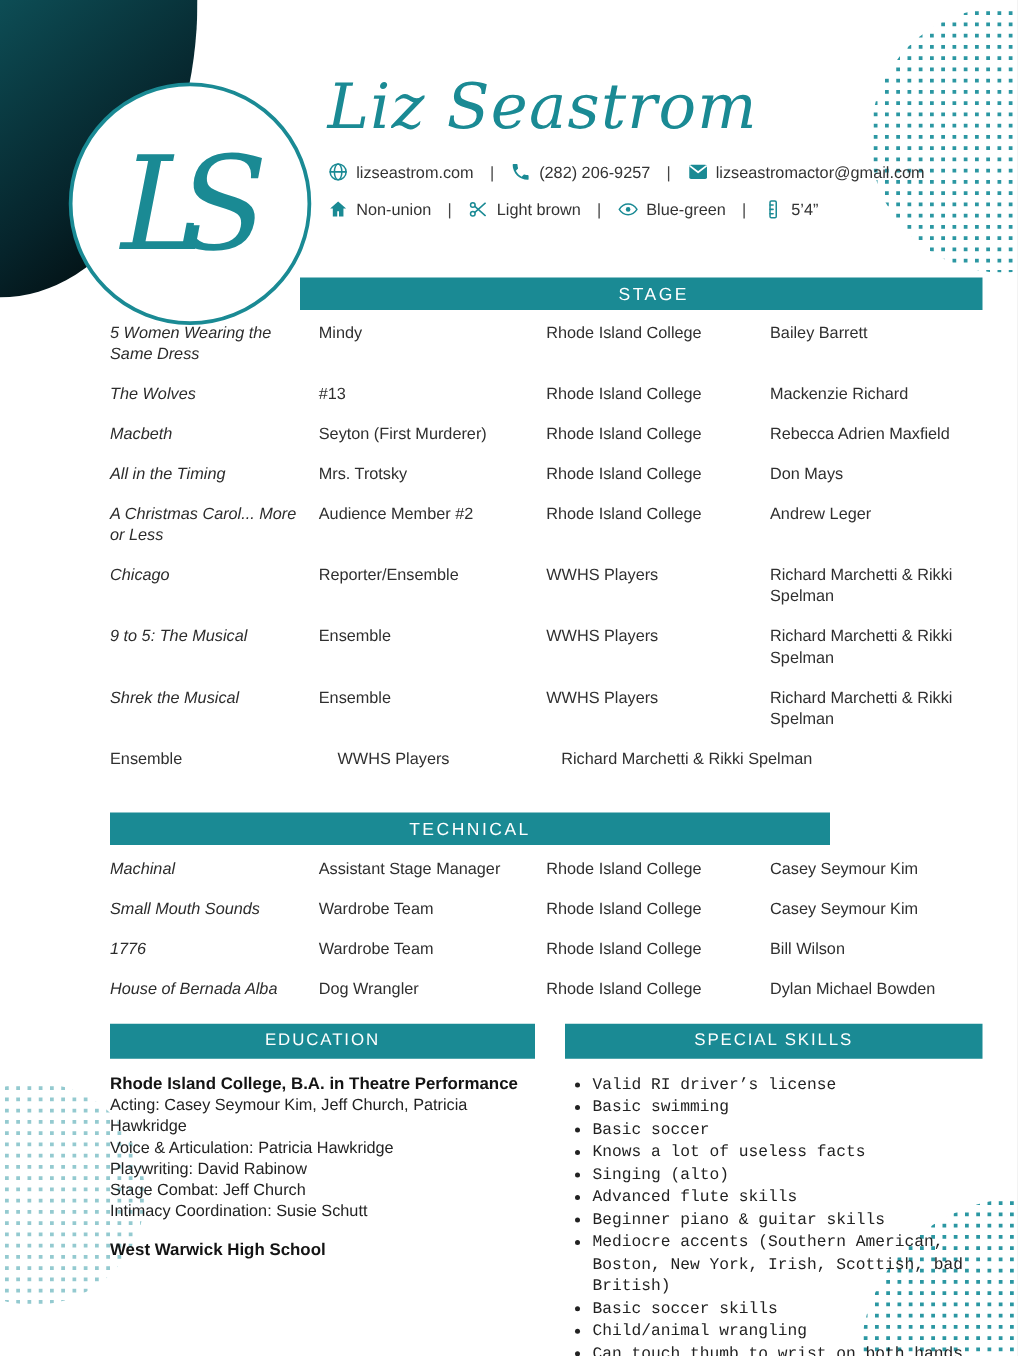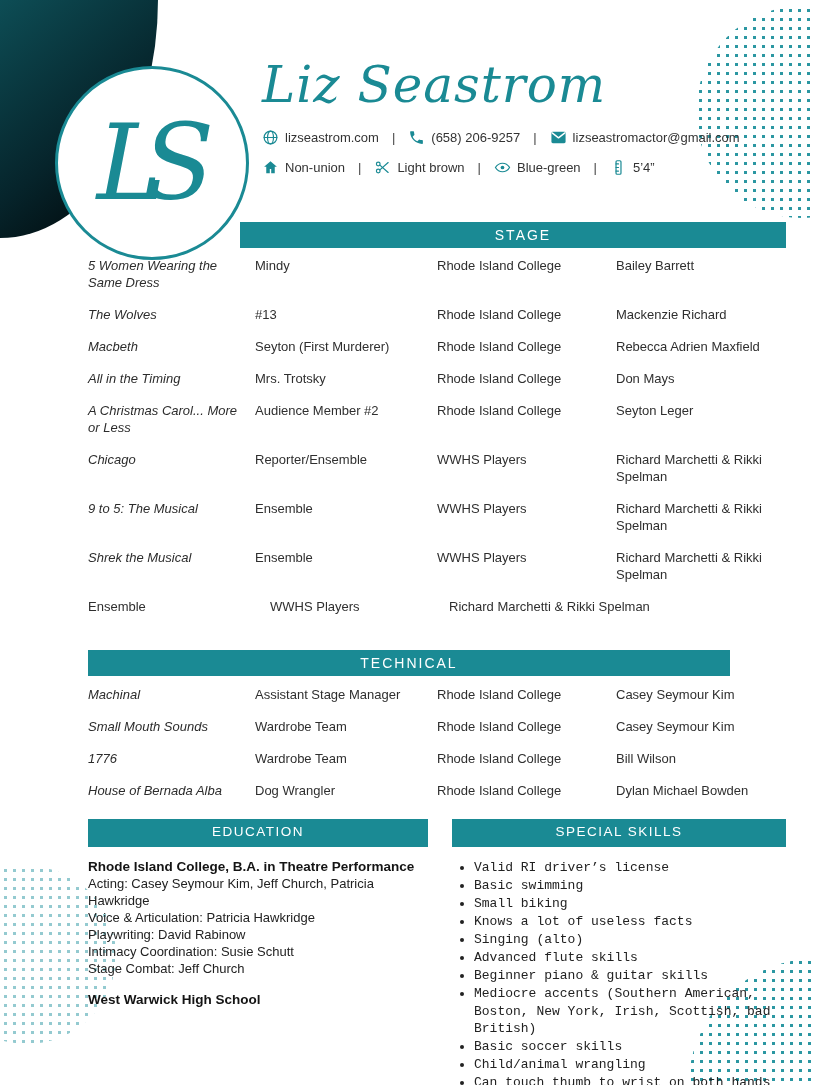--- a/index.html
+++ b/index.html
@@ -51,21 +51,21 @@
   .sep { color:#444; padding:0 2px; }
   .icn { display:inline-flex; width:17px; height:17px; align-items:center; justify-content:center; }
   .icn svg { width:17px; height:17px; stroke:var(--accent); fill:none; stroke-width:1.7; stroke-linecap:round; stroke-linejoin:round; }
   .icn svg .fillpart { fill:var(--accent); stroke:none; }
   
   .bar {
     position:absolute; background:var(--accent); color:#fff; text-align:center;
     letter-spacing:2px; font-weight:400;
   }
   .bar-stage     { left:240px; top:222px; width:546px; height:26px; line-height:26px; font-size:14px;padding-left:20px; }
-  .bar-technical { left:88px;  top:650px; width:642px; height:26px; line-height:26px; font-size:14px; }
+  .bar-technical { left:88px;  top:650px; width:576px; height:26px; line-height:26px; font-size:14px; }
   
   .tbl { position:absolute; left:88px; width:698px; }
   .tbl-stage { top:257px; }
   .tbl-technical { top:686px; }
   .row { display:flex; margin-bottom:15px; font-size:13px; line-height:17px; }
   .cell { padding-right:12px; }
   .c1 { width:167px; font-style:italic; color:#2c2c2c; }
   .c2 { width:182px; }
   .c3 { width:179px; }
   .c4 { flex:1; padding-right:0; }
@@ -112,21 +112,21 @@
         </span>
         <span>lizseastrom.com</span>
       </span>
       <span class="sep">|</span>
       <span class="ci">
         <span class="icn">
           <svg viewBox="0 0 24 24">
               <path class="fillpart" d="M6.6 10.8c1.5 3 3.7 5.2 6.6 6.6l2.2-2.2c.3-.3.7-.4 1-.2 1.1.4 2.3.6 3.6.6.6 0 1 .4 1 1V20c0 .6-.4 1-1 1C10.6 21 3 13.4 3 4c0-.6.4-1 1-1h3.5c.6 0 1 .4 1 1 0 1.3.2 2.5.6 3.6.1.3 0 .7-.2 1l-2.3 2.2z"></path>
             </svg>
         </span>
-        <span>(658) 206-9257</span>
+        <span>(282) 206-9257</span>
       </span>
       <span class="sep">|</span>
       <span class="ci">
         <span class="icn">
           <svg viewBox="0 0 24 24">
               <rect class="fillpart" x="2" y="4" width="20" height="16" rx="2"></rect>
               <path d="M3 5.5l9 7 9-7" stroke="#fff" stroke-width="2"></path>
             </svg>
         </span>
         <span>lizseastromactor@gmail.com</span>
@@ -207,21 +207,21 @@
         <div class="cell c1">All in the Timing</div>
         <div class="cell c2">Mrs. Trotsky</div>
         <div class="cell c3">Rhode Island College</div>
         <div class="cell c4">Don Mays</div>
       </div>
 
       <div class="row">
         <div class="cell c1">A Christmas Carol... More or Less</div>
         <div class="cell c2">Audience Member #2</div>
         <div class="cell c3">Rhode Island College</div>
-        <div class="cell c4">Seyton Leger</div>
+        <div class="cell c4">Andrew Leger</div>
       </div>
 
       <div class="row">
         <div class="cell c1">Chicago</div>
         <div class="cell c2">Reporter/Ensemble</div>
         <div class="cell c3">WWHS Players</div>
         <div class="cell c4">Richard Marchetti &amp; Rikki Spelman</div>
       </div>
 
       <div class="row">
@@ -289,39 +289,39 @@
       </div>
       <div class="edu-body">
         <div class="edu-heading">Rhode Island College, B.A. in Theatre Performance</div>
 
           <div class="edu-line">Acting: Casey Seymour Kim, Jeff Church, Patricia Hawkridge</div>
 
           <div class="edu-line">Voice &amp; Articulation: Patricia Hawkridge</div>
 
           <div class="edu-line">Playwriting: David Rabinow</div>
 
+          <div class="edu-line">Stage Combat: Jeff Church</div>
+
           <div class="edu-line">Intimacy Coordination: Susie Schutt</div>
-
-          <div class="edu-line">Stage Combat: Jeff Church</div>
 
         <div class="edu-hs">West Warwick High School</div>
       </div>
     </div>
 
     <div class="col-right">
       <div class="sub-bar">
         <span>SPECIAL SKILLS</span>
       </div>
       <ul class="skills-list">
 
           <li>Valid RI driver’s license</li>
 
           <li>Basic swimming</li>
 
-          <li>Small biking</li>
+          <li>Basic soccer</li>
 
           <li>Knows a lot of useless facts</li>
 
           <li>Singing (alto)</li>
 
           <li>Advanced flute skills</li>
 
           <li>Beginner piano &amp; guitar skills</li>
 
           <li>Mediocre accents (Southern American, Boston, New York, Irish, Scottish, bad British)</li>

